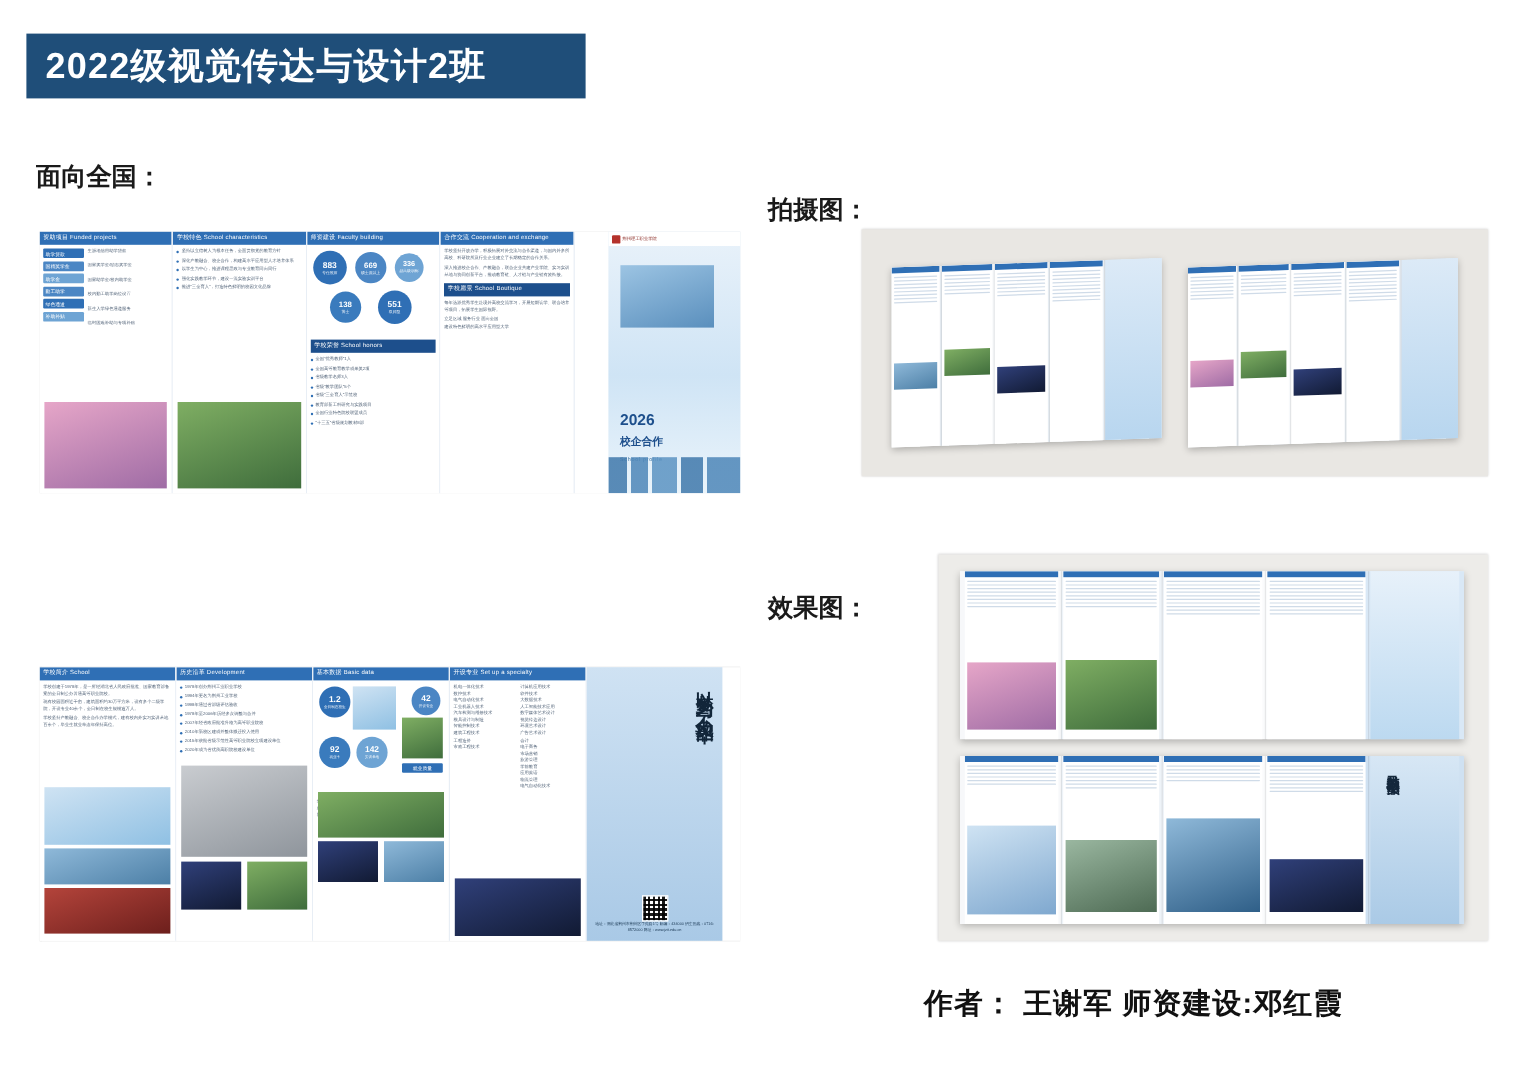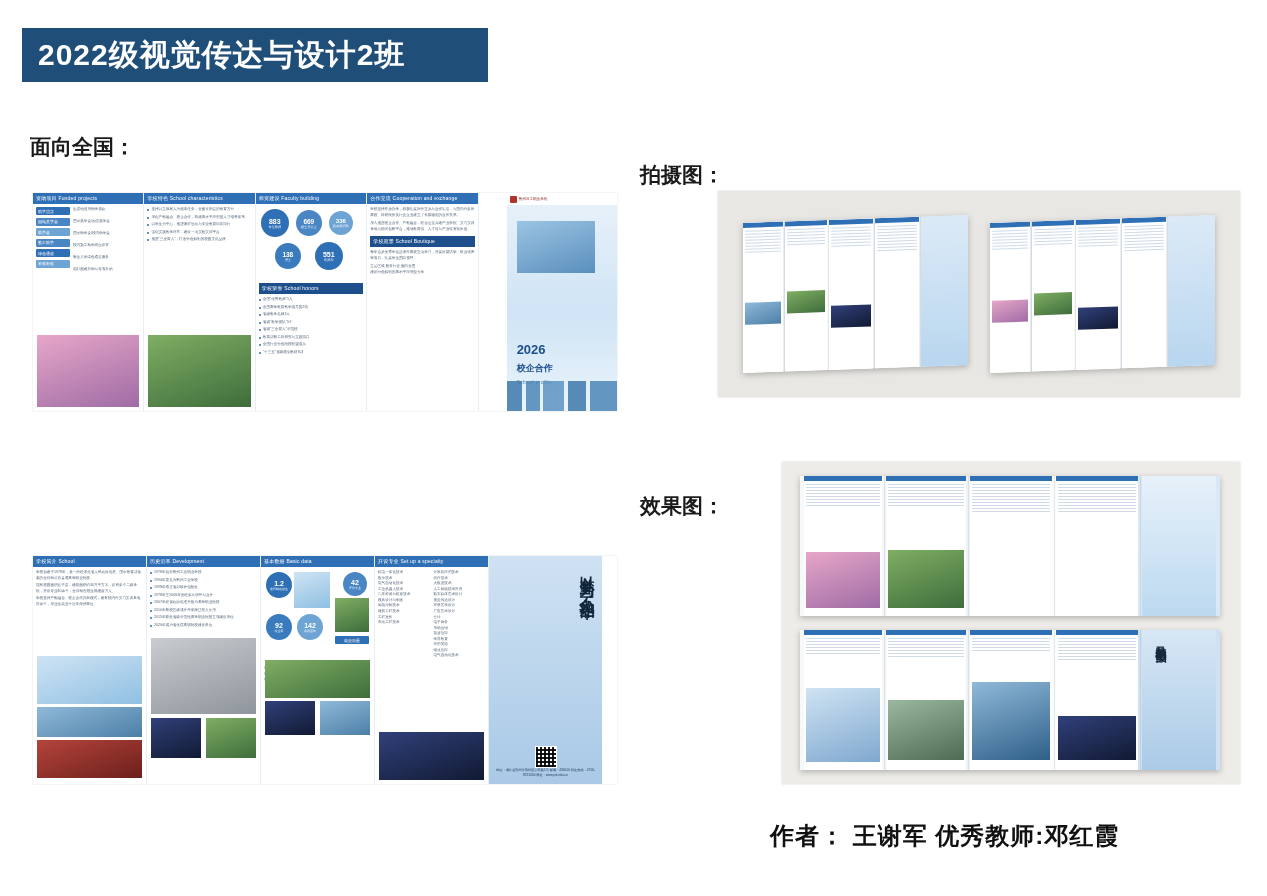--- a/index.html
+++ b/index.html
@@ -628,15 +628,15 @@
       <div class="mini-panel" style="left:342px;width:74px;background:linear-gradient(180deg,#d7e7f5,#aacae6)">
         <div style="writing-mode:vertical-rl;font-size:11px;color:#15283c;padding:8px 0 0 10px;font-family:'DejaVu Serif','Liberation Serif',serif;font-weight:bold">以梦为马 不负韶华</div>
       </div>
       <div class="fold" style="left:84px"></div>
       <div class="fold" style="left:168px"></div>
       <div class="fold" style="left:254px"></div>
       <div class="fold" style="left:340px"></div>
     </div>
   </div>
 
-  <div class="author-line">作者： 王谢军   优秀教师:邓红霞</div>
+  <div class="author-line">作者： 王谢军   师资建设:邓红霞</div>
 
 </div>
 
 </body></html>

